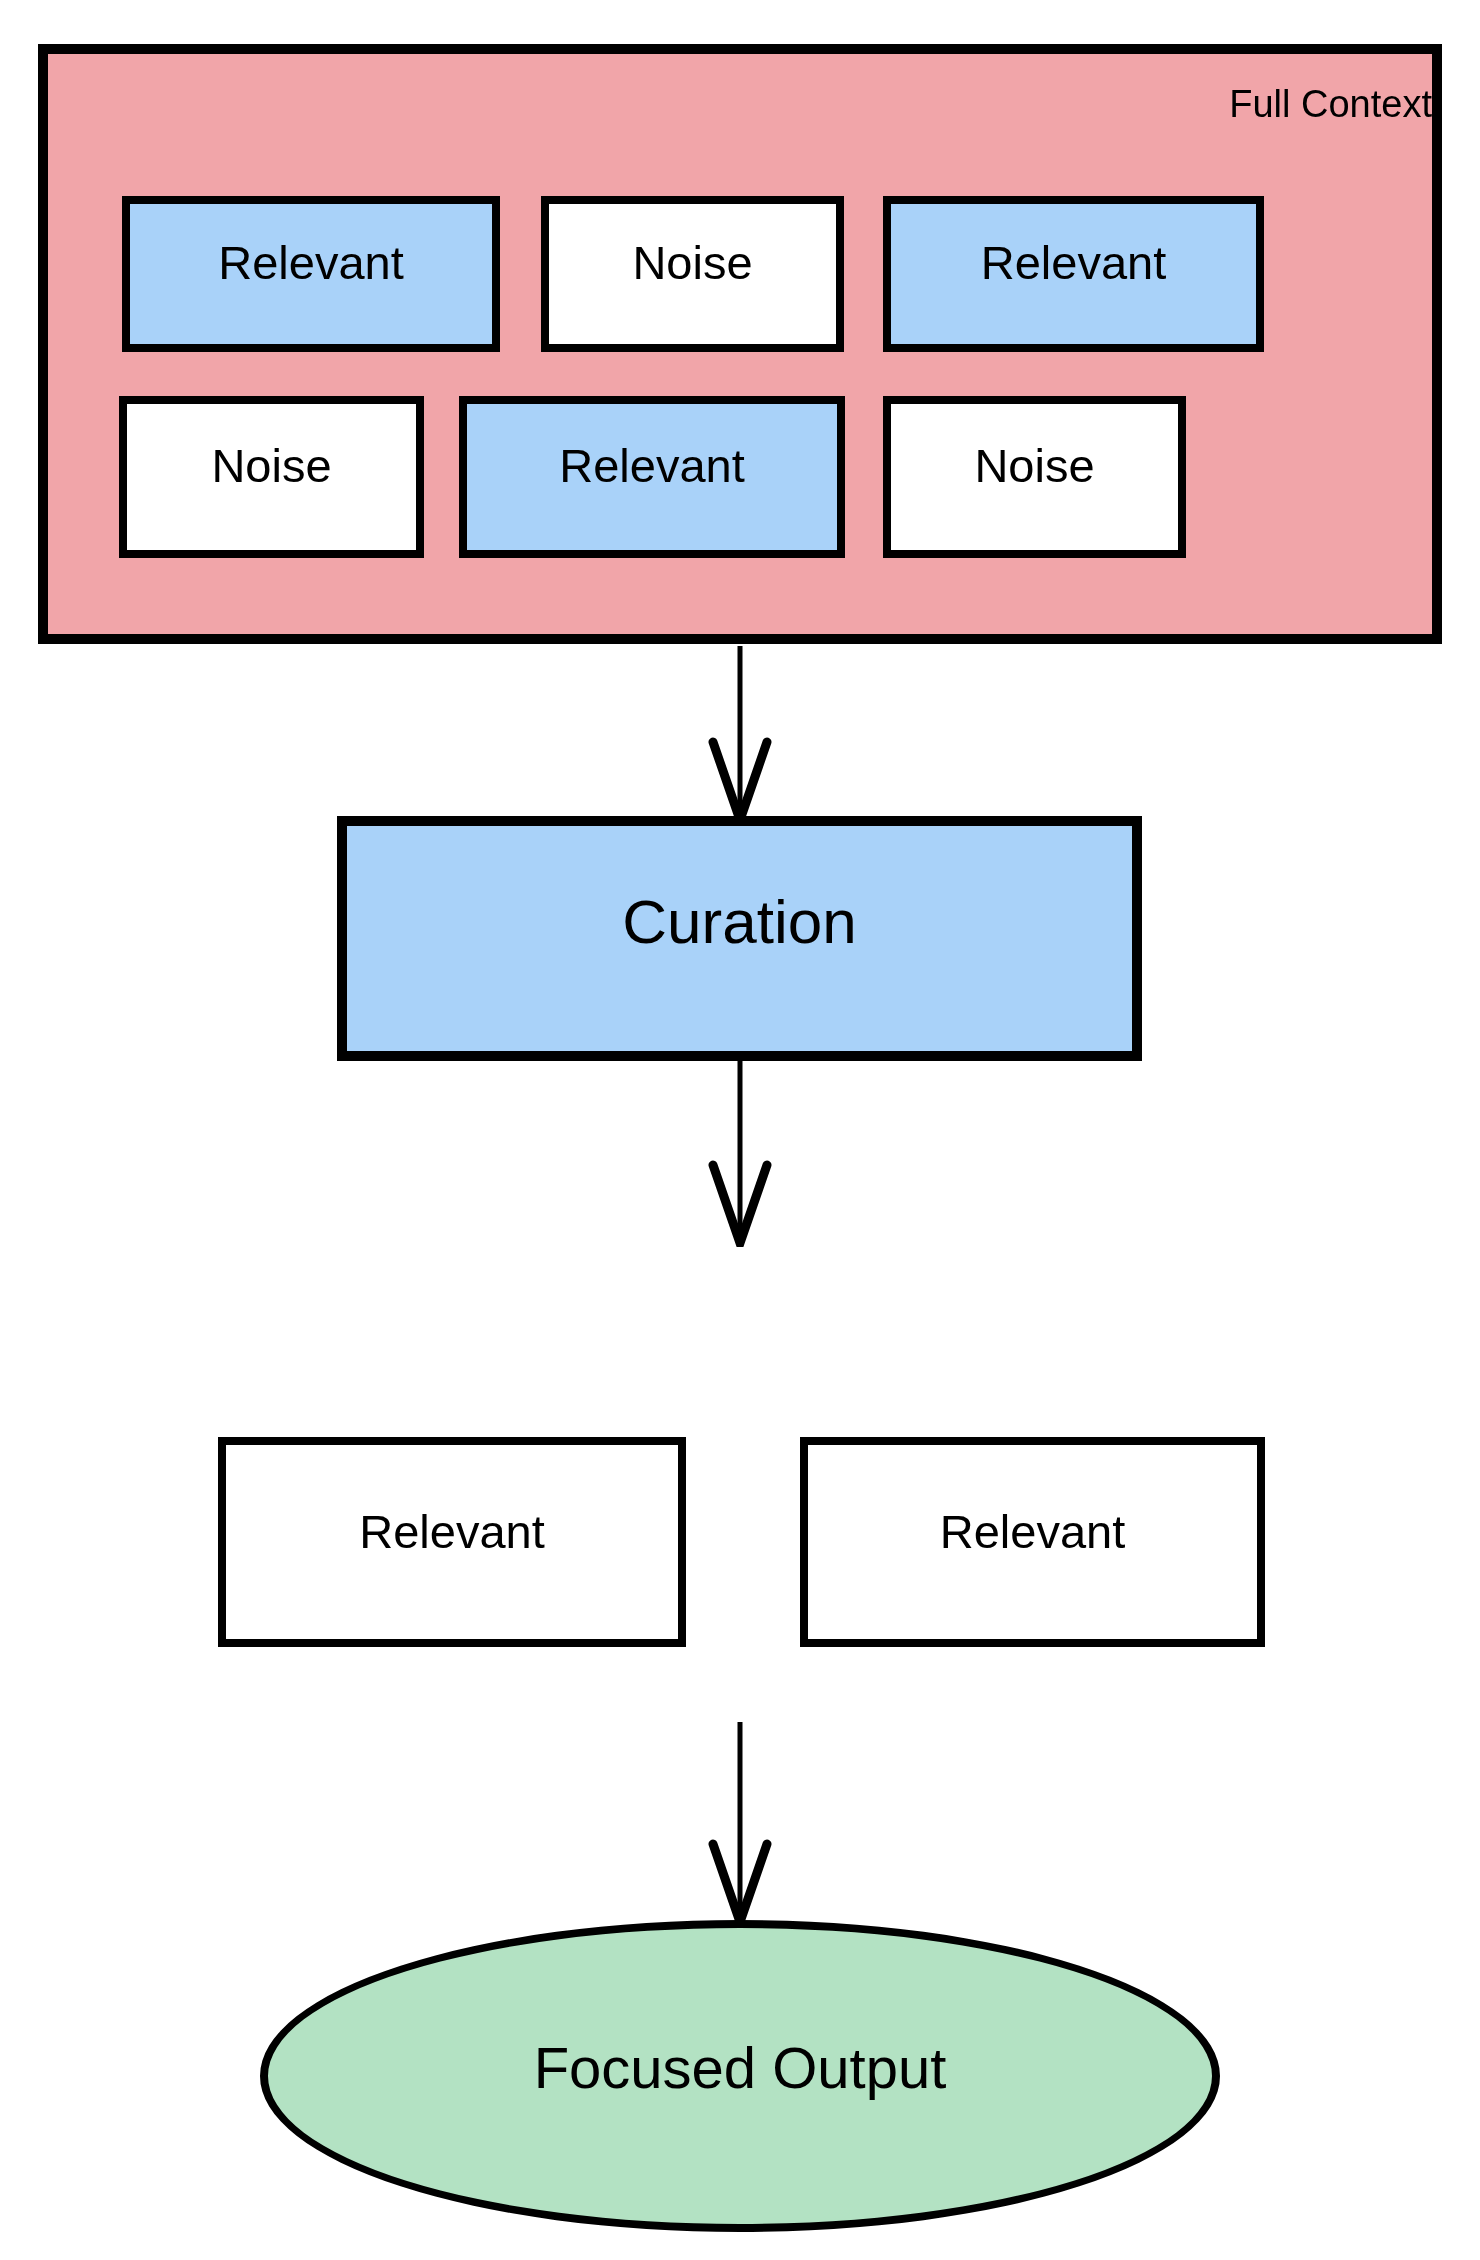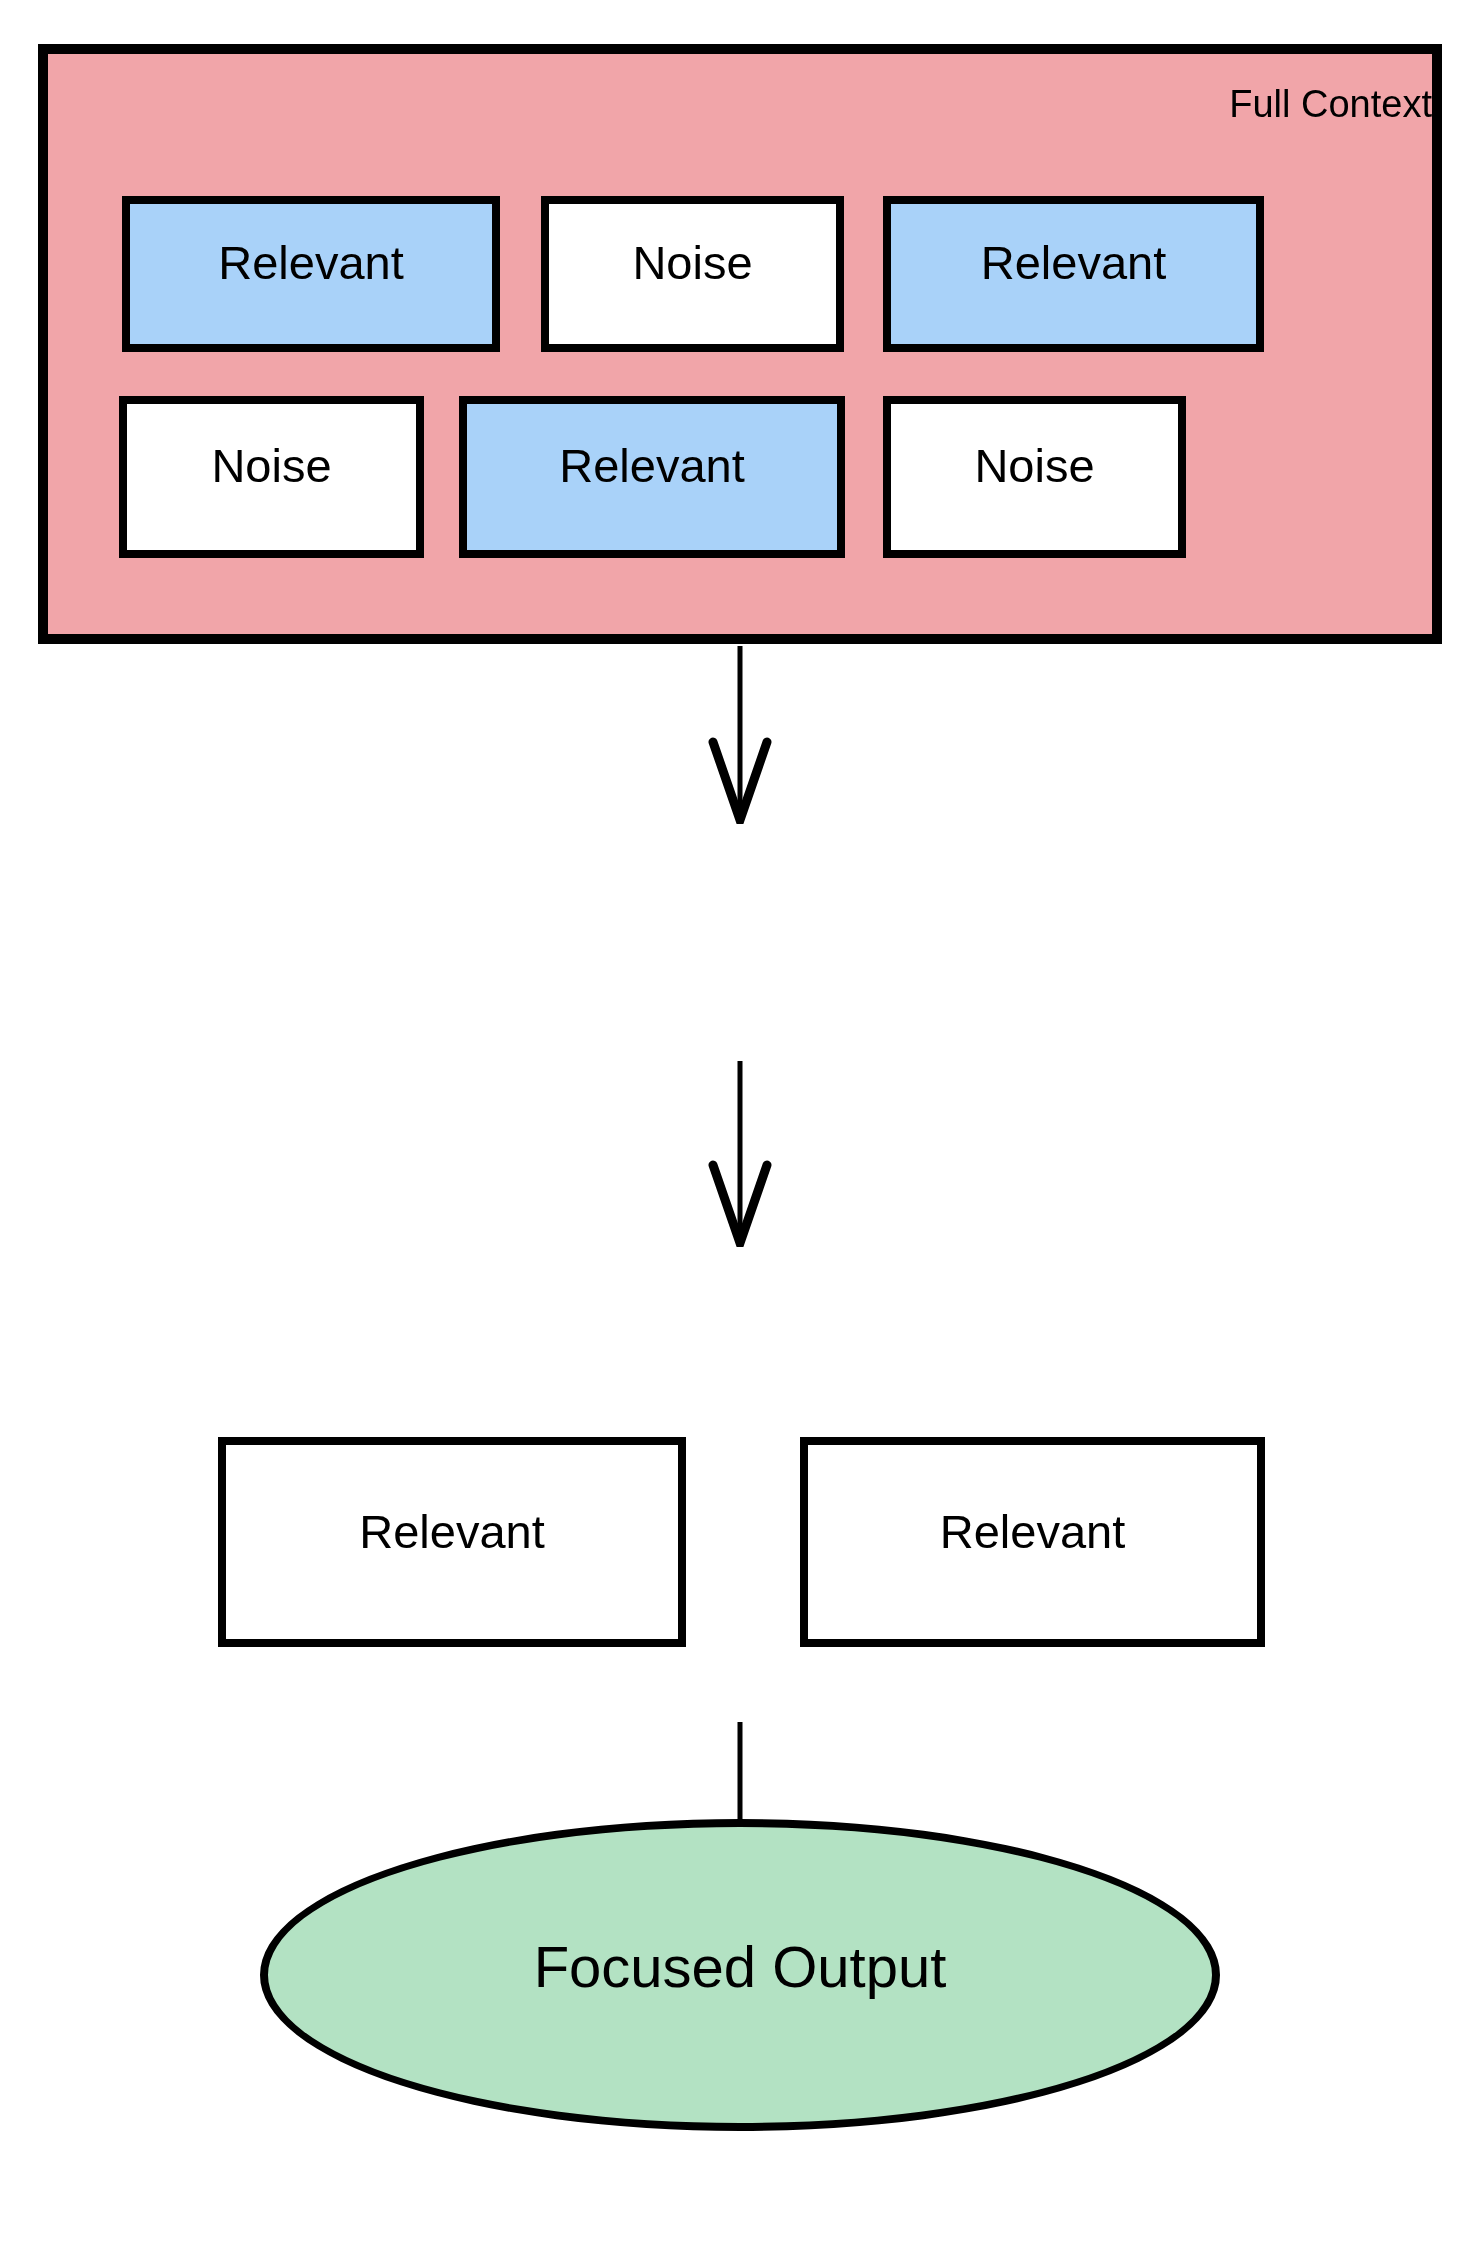--- a/index.html
+++ b/index.html
@@ -104,21 +104,21 @@
 
   
   .arrow {
     position: absolute;
     display: block;
   }
 
   
   .terminal-ellipse {
     position: absolute;
-    left: 260px; top: 1819px;
+    left: 260px; top: 1920px;
     width: 960px; height: 312px;
     background: var(--color-green);
     border: 8px solid var(--color-line);
     border-radius: 50%;
     display: flex;
     align-items: center;
     justify-content: center;
     font-size: 58px;
     padding-bottom: 18px;
   }
@@ -137,20 +137,21 @@
   <div class="chip blue r1 c13">Relevant</div>
   <div class="chip r2 c21">Noise</div>
   <div class="chip blue r2 c22">Relevant</div>
   <div class="chip r2 c23">Noise</div>
 
   <svg class="arrow" style="left:700px; top:646px;" width="80" height="178" viewBox="0 0 80 178">
     <line x1="40" y1="0" x2="40" y2="174" stroke="#000" stroke-width="5"></line>
     <polyline points="13,96 40,174 67,96" fill="none" stroke="#000" stroke-width="9" stroke-linecap="round" stroke-linejoin="miter"></polyline>
   </svg>
 
+  <div class="curation">Curation</div>
 
   <svg class="arrow" style="left:700px; top:1061px;" width="80" height="186" viewBox="0 0 80 186">
     <line x1="40" y1="0" x2="40" y2="182" stroke="#000" stroke-width="5"></line>
     <polyline points="13,104 40,182 67,104" fill="none" stroke="#000" stroke-width="9" stroke-linecap="round" stroke-linejoin="miter"></polyline>
   </svg>
 
 
   <div class="clean-box b1">Relevant</div>
   <div class="clean-box b2">Relevant</div>
 

